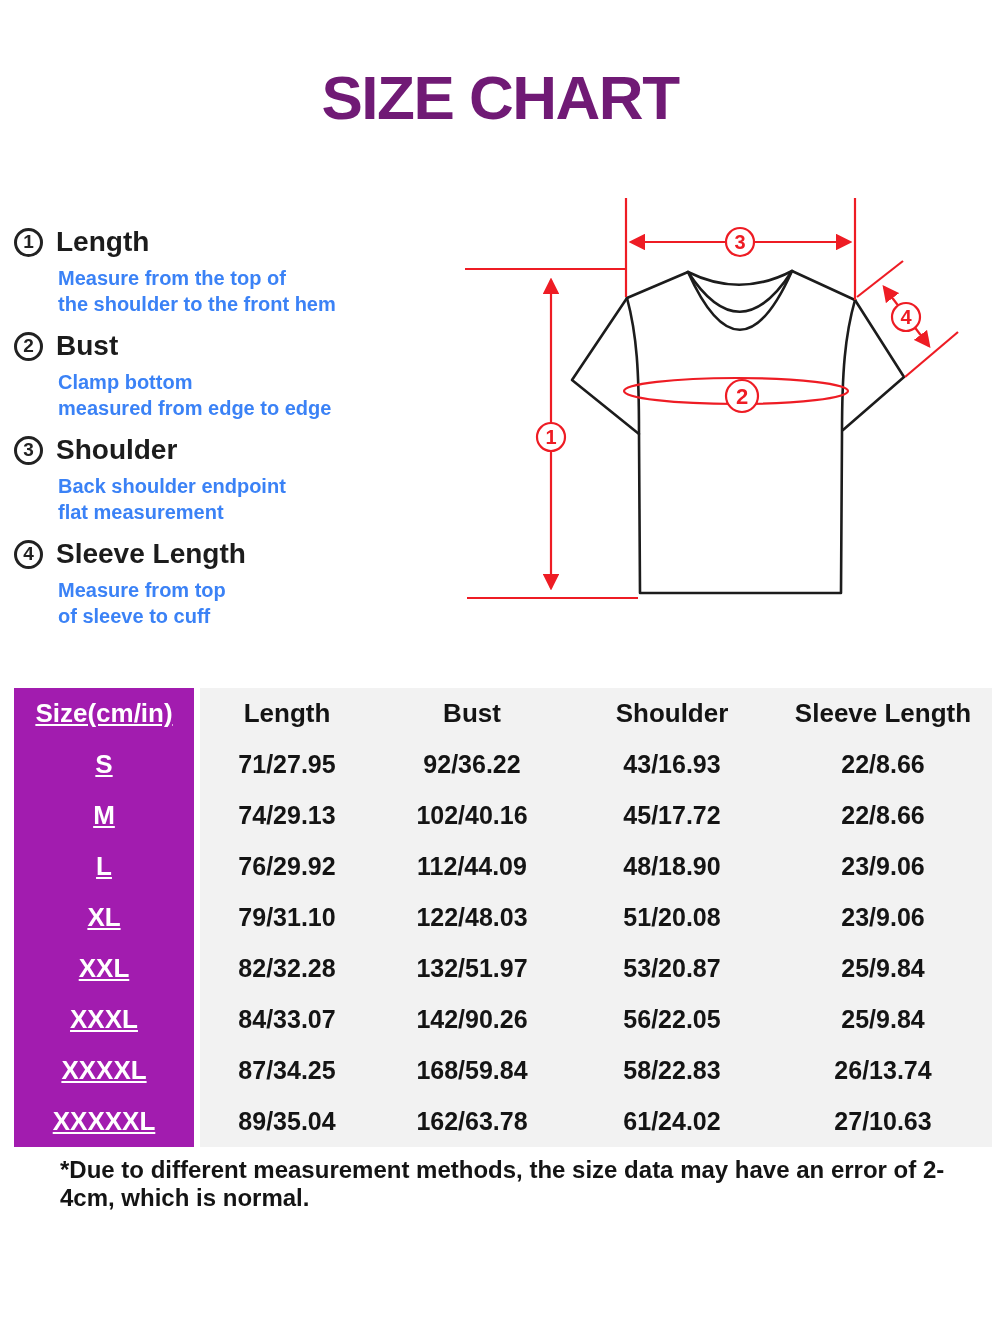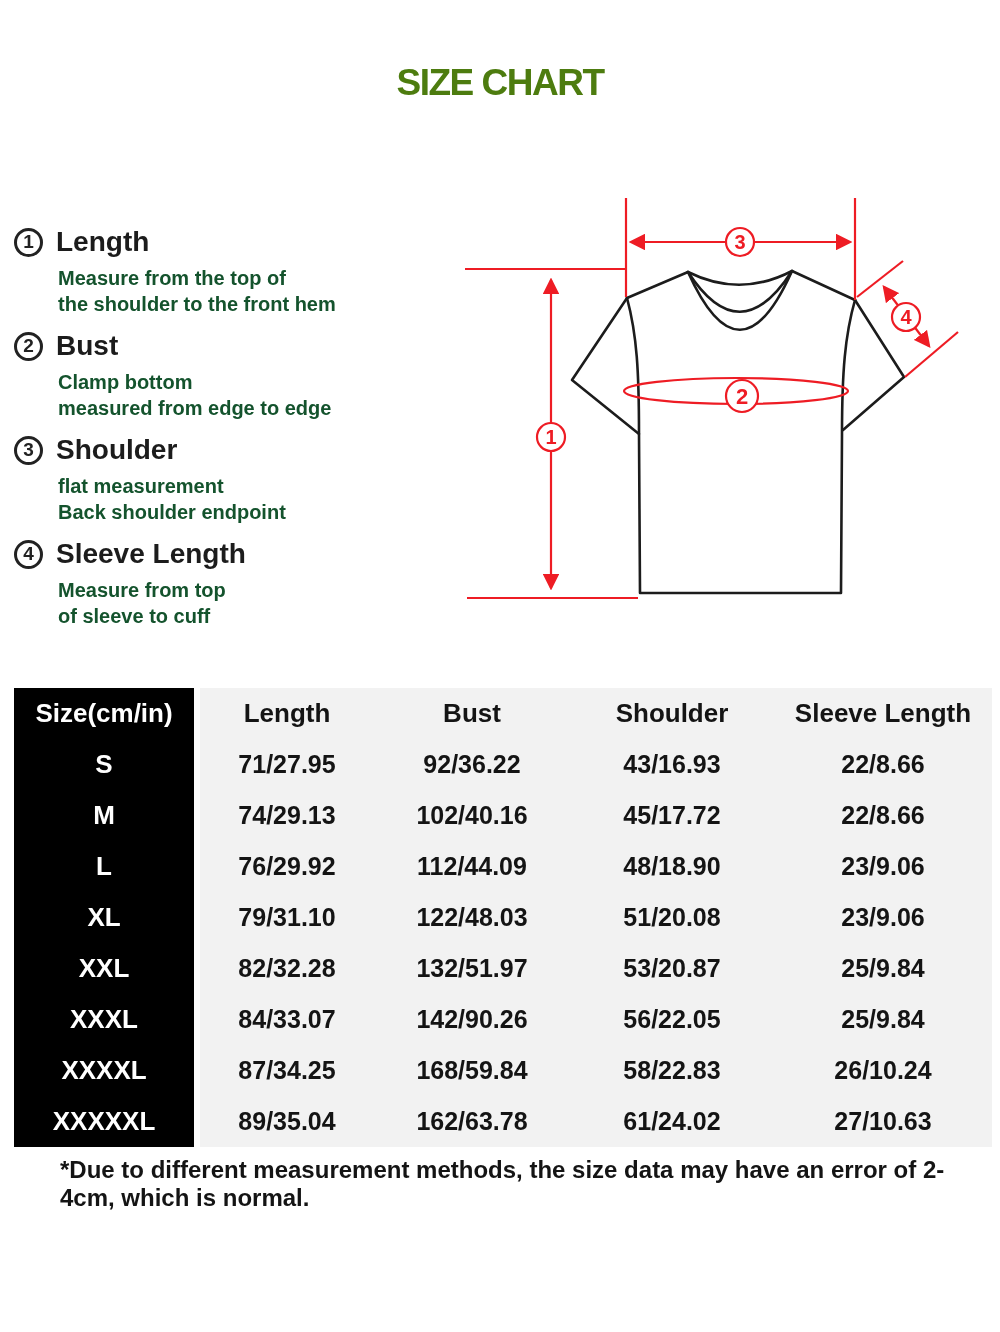--- a/index.html
+++ b/index.html
@@ -2,45 +2,45 @@
 <html><head>
 <meta charset="utf-8">
 <style>
   html,body{margin:0;padding:0;background:#fff;}
   .page{
     position:relative;width:1000px;height:1332px;background:#ffffff;
     font-family:"Liberation Sans",sans-serif;overflow:hidden;
   }
   .title{
     position:absolute;top:62px;left:0;width:100%;text-align:center;
-    font-size:37px;font-weight:bold;letter-spacing:-1.5px;color:#4d7c0f;
+    font-size:62px;font-weight:bold;letter-spacing:-1.5px;color:#701a75;
   }
   
   .legend{position:absolute;left:14px;top:226px;width:430px;}
   .legend-item{margin-bottom:13px;}
   .legend-head{display:flex;align-items:center;height:32px;margin-bottom:7px;}
   .num-circle{
     flex:0 0 auto;width:29px;height:29px;border:3px solid #222;border-radius:50%;
     display:flex;align-items:center;justify-content:center;
     font-size:19px;font-weight:bold;color:#222;box-sizing:border-box;
   }
   .legend-label{margin-left:13px;font-size:28px;font-weight:bold;color:#1c1c1c;}
   .legend-desc{
-    padding-left:44px;font-size:20px;font-weight:bold;color:#14532d;line-height:26px;
+    padding-left:44px;font-size:20px;font-weight:bold;color:#3b82f6;line-height:26px;
   }
   
   .diagram{position:absolute;left:440px;top:190px;width:560px;height:470px;}
   
   .size-table{
     position:absolute;left:14px;top:688px;width:978px;height:459px;
     display:grid;grid-template-columns:180px 6px 174px 196px 204px 218px;
     grid-auto-rows:51px;
   }
   .cell{display:flex;align-items:center;justify-content:center;}
-  .cell.dark{background:#000000;color:#ffffff;}
+  .cell.dark{background:#a21caf;color:#ffffff;text-decoration:underline;}
   .cell.gap{background:#ffffff;}
   .cell.light{background:#f2f2f2;color:#141414;}
   .cell.head{font-size:26px;font-weight:bold;}
   .cell.sizec{font-size:26px;font-weight:bold;}
   .cell.val{font-size:25px;font-weight:bold;}
   .footnote{
     position:absolute;left:60px;top:1156px;width:900px;
     font-size:24px;font-weight:bold;color:#141414;
   }
 </style>
@@ -74,22 +74,22 @@
         <div>measured from edge to edge</div>
       </div>
     </div>
 
     <div class="legend-item">
       <div class="legend-head">
         <div class="num-circle">3</div>
         <div class="legend-label">Shoulder</div>
       </div>
       <div class="legend-desc">
+        <div>Back shoulder endpoint</div>
         <div>flat measurement</div>
-        <div>Back shoulder endpoint</div>
       </div>
     </div>
 
     <div class="legend-item">
       <div class="legend-head">
         <div class="num-circle">4</div>
         <div class="legend-label">Sleeve Length</div>
       </div>
       <div class="legend-desc">
         <div>Measure from top</div>
@@ -197,21 +197,21 @@
     <div class="cell light val">84/33.07</div>
     <div class="cell light val">142/90.26</div>
     <div class="cell light val">56/22.05</div>
     <div class="cell light val">25/9.84</div>
 
     <div class="cell dark sizec">XXXXL</div>
     <div class="cell gap"></div>
     <div class="cell light val">87/34.25</div>
     <div class="cell light val">168/59.84</div>
     <div class="cell light val">58/22.83</div>
-    <div class="cell light val">26/10.24</div>
+    <div class="cell light val">26/13.74</div>
 
     <div class="cell dark sizec">XXXXXL</div>
     <div class="cell gap"></div>
     <div class="cell light val">89/35.04</div>
     <div class="cell light val">162/63.78</div>
     <div class="cell light val">61/24.02</div>
     <div class="cell light val">27/10.63</div>
 
   </div>
 

